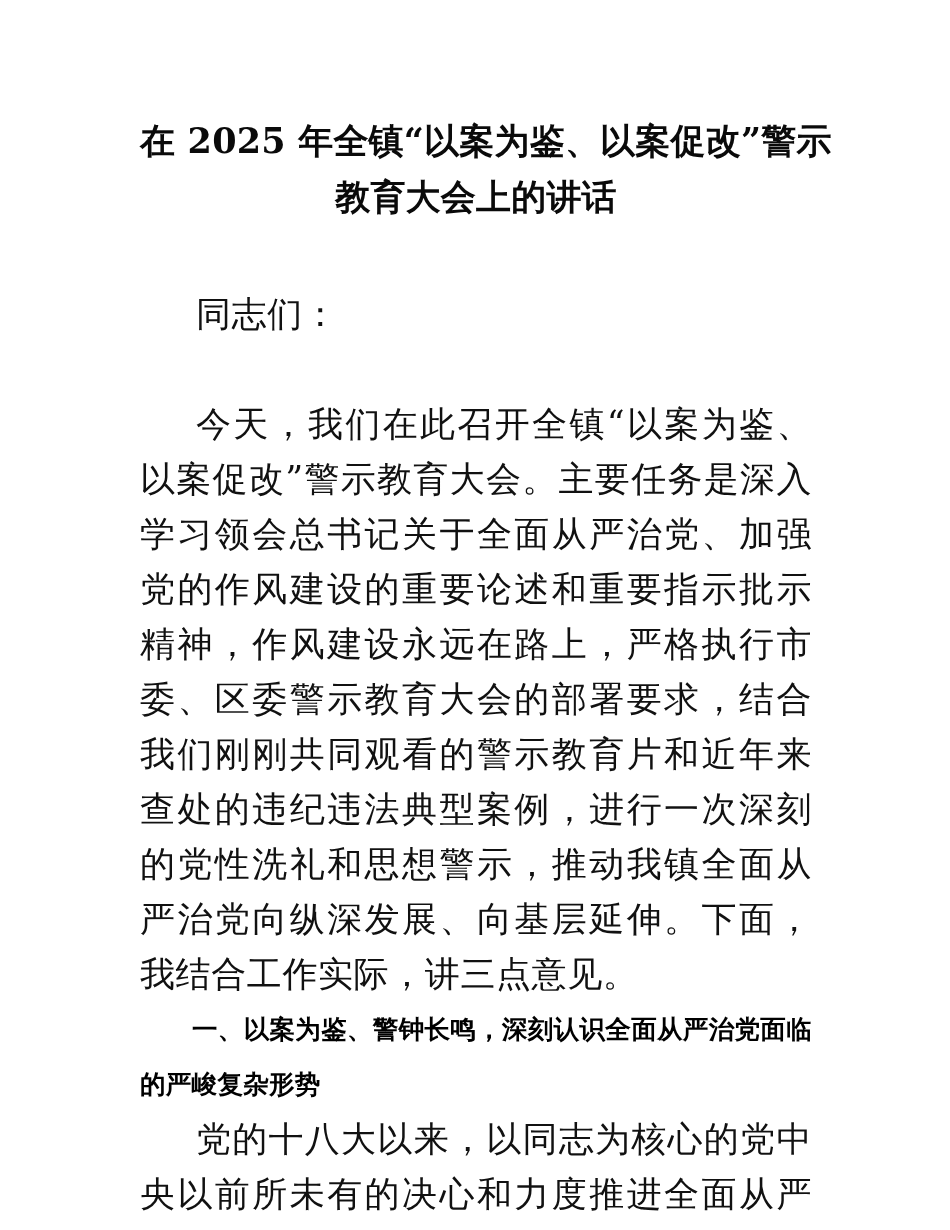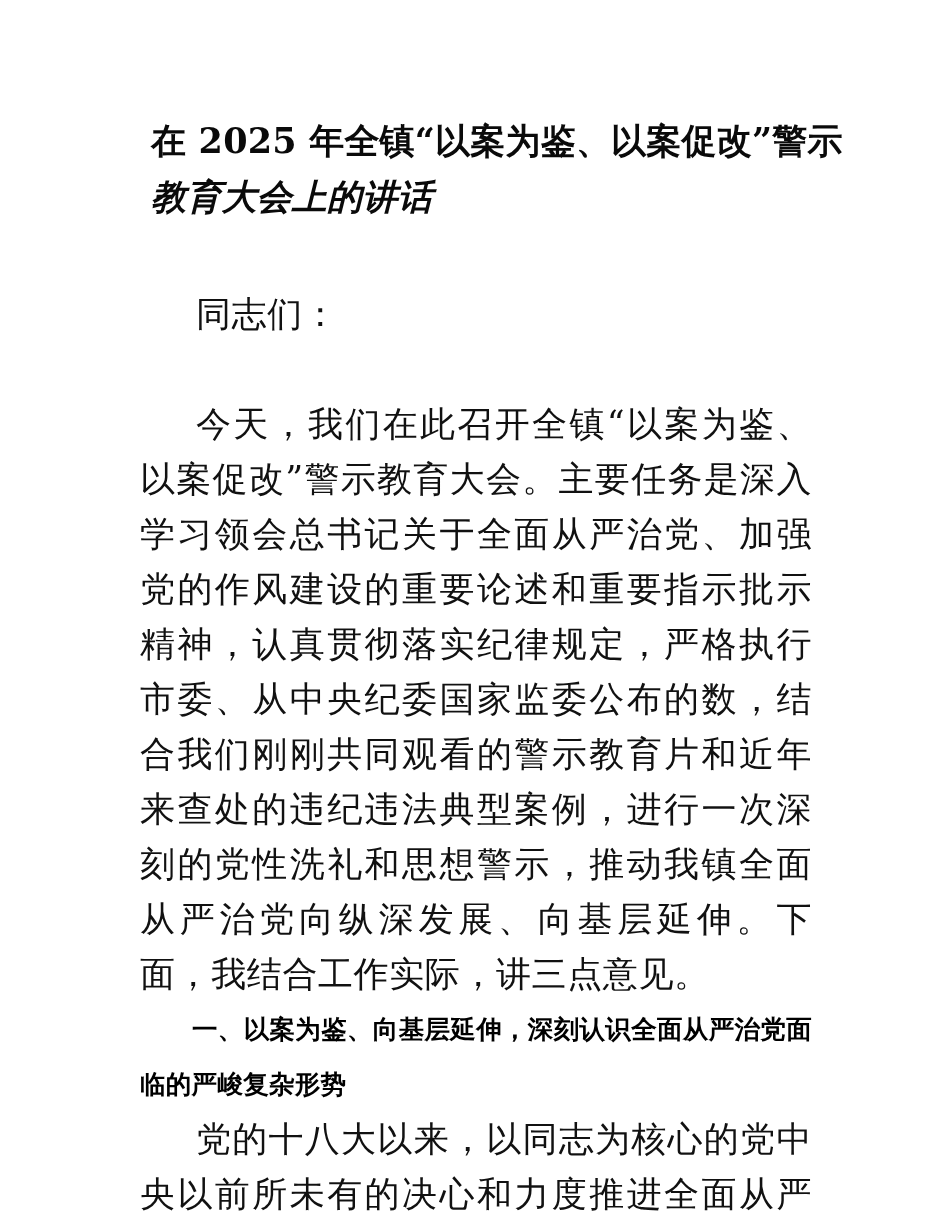--- a/index.html
+++ b/index.html
@@ -39,30 +39,28 @@
     font-weight: 700;
     font-size: 35px;
     line-height: 56px;
     text-align: center;
     letter-spacing: 0.2px;
     color: #0a0a0a;
     text-rendering: optimizeLegibility;
   }
   .doc-title .t-line {
     display: block;
-    margin-left: 11px;
   }
   .doc-title .t-line-1 {
     text-align: justify;
     text-align-last: justify;
     white-space: nowrap;
   }
   .doc-title .t-line-2 {
-    text-align: left;
-    font-style: italic;
+    text-align: center;
   }
 
   
   .body-block {
     margin-top: 62px;
   }
 
   p.para {
     margin: 0;
     font-family: "DejaVu Serif", "Liberation Serif", serif;
@@ -112,25 +110,25 @@
       <span class="t-line t-line-1">在 2025 年全镇“以案为鉴、以案促改”警示</span>
       <span class="t-line t-line-2">教育大会上的讲话</span>
     </h1>
 
     <div class="body-block">
 
       <p class="para salutation">同志们：</p>
 
       <div class="sp-1"></div>
 
-      <p class="para indent">今天，我们在此召开全镇“以案为鉴、以案促改”警示教育大会。主要任务是深入学习领会总书记关于全面从严治党、加强党的作风建设的重要论述和重要指示批示精神，认真贯彻落实纪律规定，严格执行市委、从中央纪委国家监委公布的数，结合我们刚刚共同观看的警示教育片和近年来查处的违纪违法典型案例，进行一次深刻的党性洗礼和思想警示，推动我镇全面从严治党向纵深发展、向基层延伸。下面，我结合工作实际，讲三点意见。</p>
+      <p class="para indent">今天，我们在此召开全镇“以案为鉴、以案促改”警示教育大会。主要任务是深入学习领会总书记关于全面从严治党、加强党的作风建设的重要论述和重要指示批示精神，作风建设永远在路上，严格执行市委、区委警示教育大会的部署要求，结合我们刚刚共同观看的警示教育片和近年来查处的违纪违法典型案例，进行一次深刻的党性洗礼和思想警示，推动我镇全面从严治党向纵深发展、向基层延伸。下面，我结合工作实际，讲三点意见。</p>
 
       <div class="sp-half"></div>
 
-      <p class="heading">一、以案为鉴、向基层延伸，深刻认识全面从严治党面临的严峻复杂形势</p>
+      <p class="heading">一、以案为鉴、警钟长鸣，深刻认识全面从严治党面临的严峻复杂形势</p>
 
       <div class="sp-half"></div>
 
       <p class="para indent">党的十八大以来，以同志为核心的党中央以前所未有的决心和力度推进全面从严治党，正风肃纪反腐取得了举世瞩目的成就。但是，我们必须清醒地认识到，反腐败斗争形势依然严峻复杂，作风建设永远在路上。从中央纪委国家监委公布的数</p>
 
     </div>
   </div>
 </div>
 
 </body></html>

